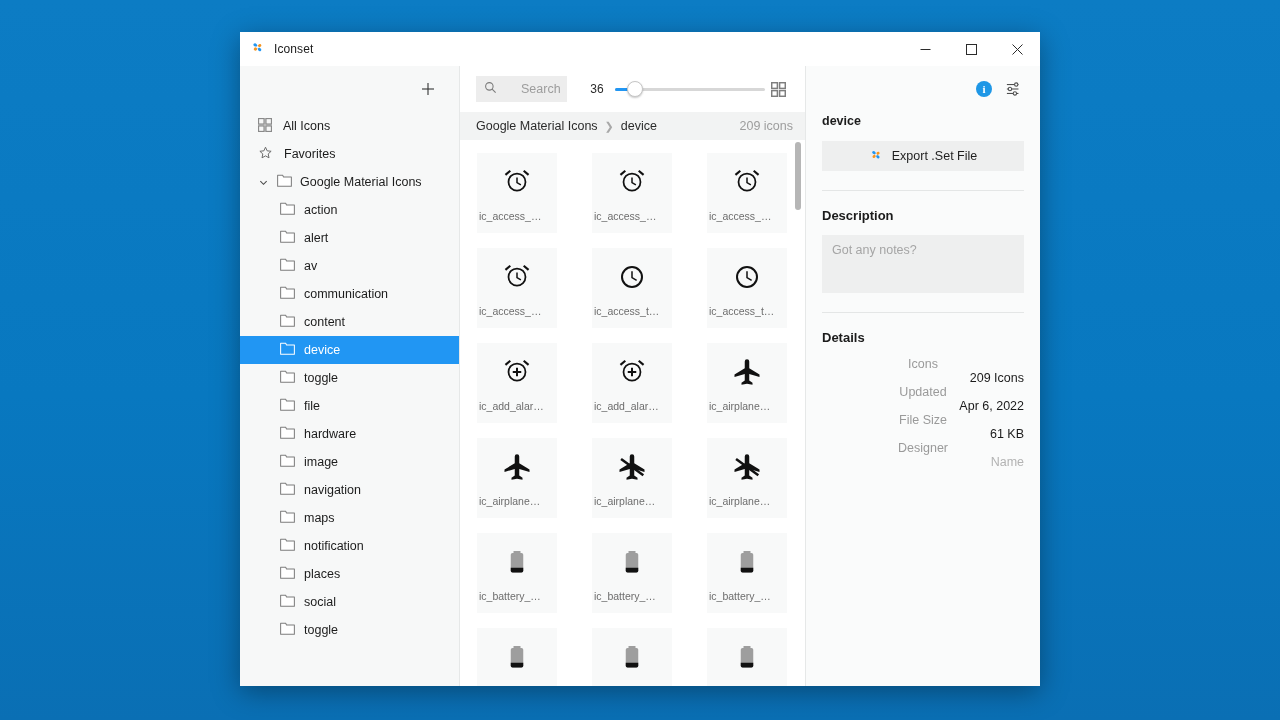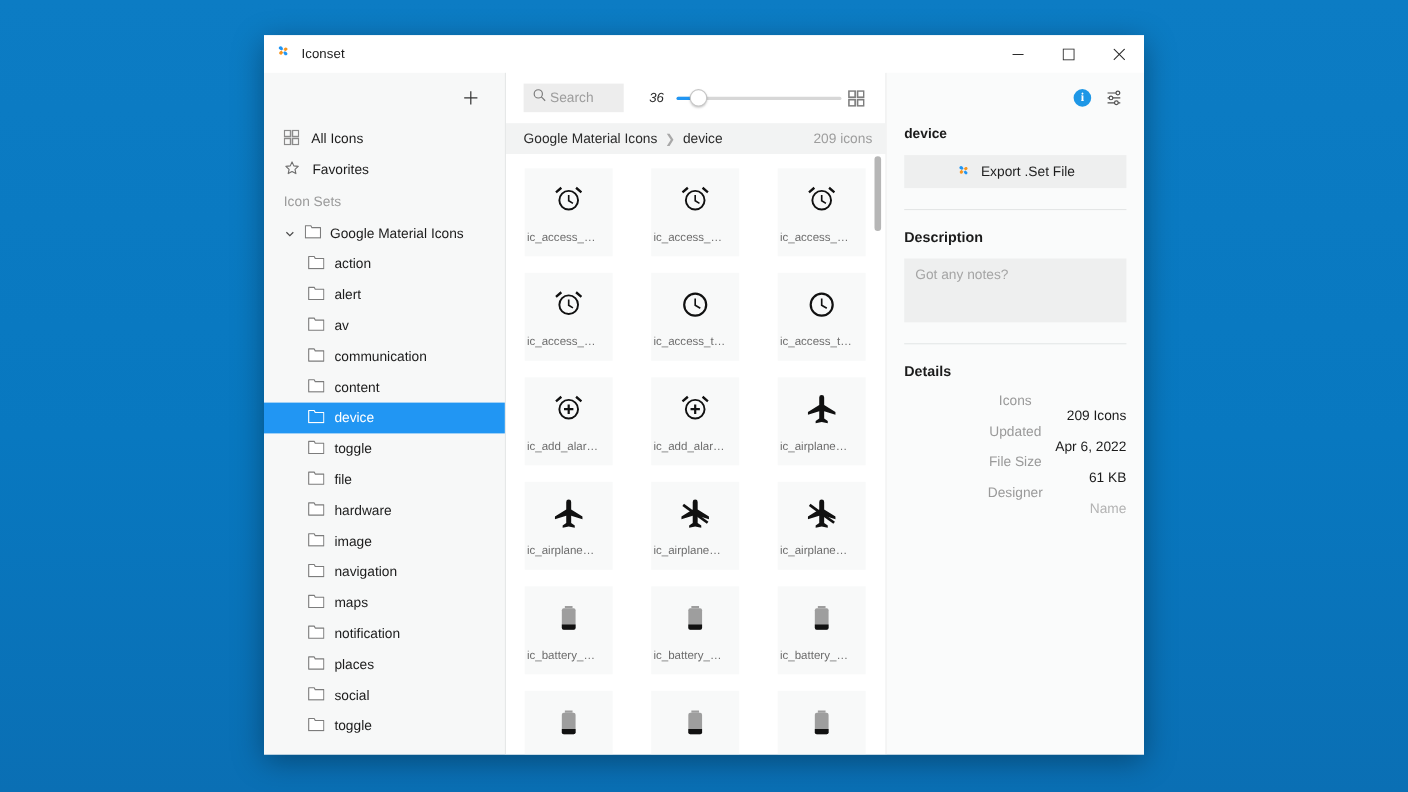--- a/index.html
+++ b/index.html
@@ -109,29 +109,29 @@
   }
   #toolbar {
     height: 46px; flex: 0 0 46px;
     display: flex; align-items: center;
     padding: 0 14px 0 16px; gap: 0;
   }
   #search-box {
     width: 92px; height: 26px;
     background: #ededed;
     display: flex; align-items: center;
-    padding-left: 8px; gap: 3px;
+    padding-left: 8px; gap: 24px;
     overflow: hidden;
   }
   #search-box .ph {
     font-size: 12.5px; color: #9d9d9d; white-space: nowrap;
   }
   .zoom-val {
     margin-left: 23px;
-    font-size: 12px; color: #2b2b2b; font-style: italic;
+    font-size: 12px; color: #2b2b2b;
   }
   #slider-wrap {
     margin-left: 11px;
     width: 152px; height: 18px;
     display: flex; align-items: center;
     position: relative;
   }
   .track {
     position: absolute; left: 0; right: 0; top: 7.5px;
     height: 3px; background: #d7d7d7; border-radius: 2px;
@@ -317,21 +317,20 @@
 
       <div class="nav-row">
         <span>
           <svg width="15" height="15" viewBox="0 0 24 24">
             <path d="M12 3.5 L14.6 9.3 L21 10 L16.3 14.3 L17.6 20.5 L12 17.4 L6.4 20.5 L7.7 14.3 L3 10 L9.4 9.3 Z" fill="none" stroke="#6d6d6d" stroke-width="1.6" stroke-linejoin="round"></path>
           </svg>
         </span>
         <span>Favorites</span>
       </div>
 
-      <div class="section-label">Icon Sets</div>
 
       <div class="tree-row">
         <span class="chev">
           <svg width="9" height="9" viewBox="0 0 10 10">
               <polyline points="1.5,3.5 5,7 8.5,3.5" fill="none" stroke="#4a4a4a" stroke-width="1.2"></polyline>
             </svg>
         </span>
         <span>
           <svg width="15" height="13" viewBox="0 0 16 14">
             <path d="M0.6 3.2 L0.6 13.2 L15.4 13.2 L15.4 3.2 L7 3.2 L6 1.3 L0.6 1.3 Z" fill="#ffffff" stroke="#7c7c7c" stroke-width="1.1" stroke-linejoin="round"></path>

